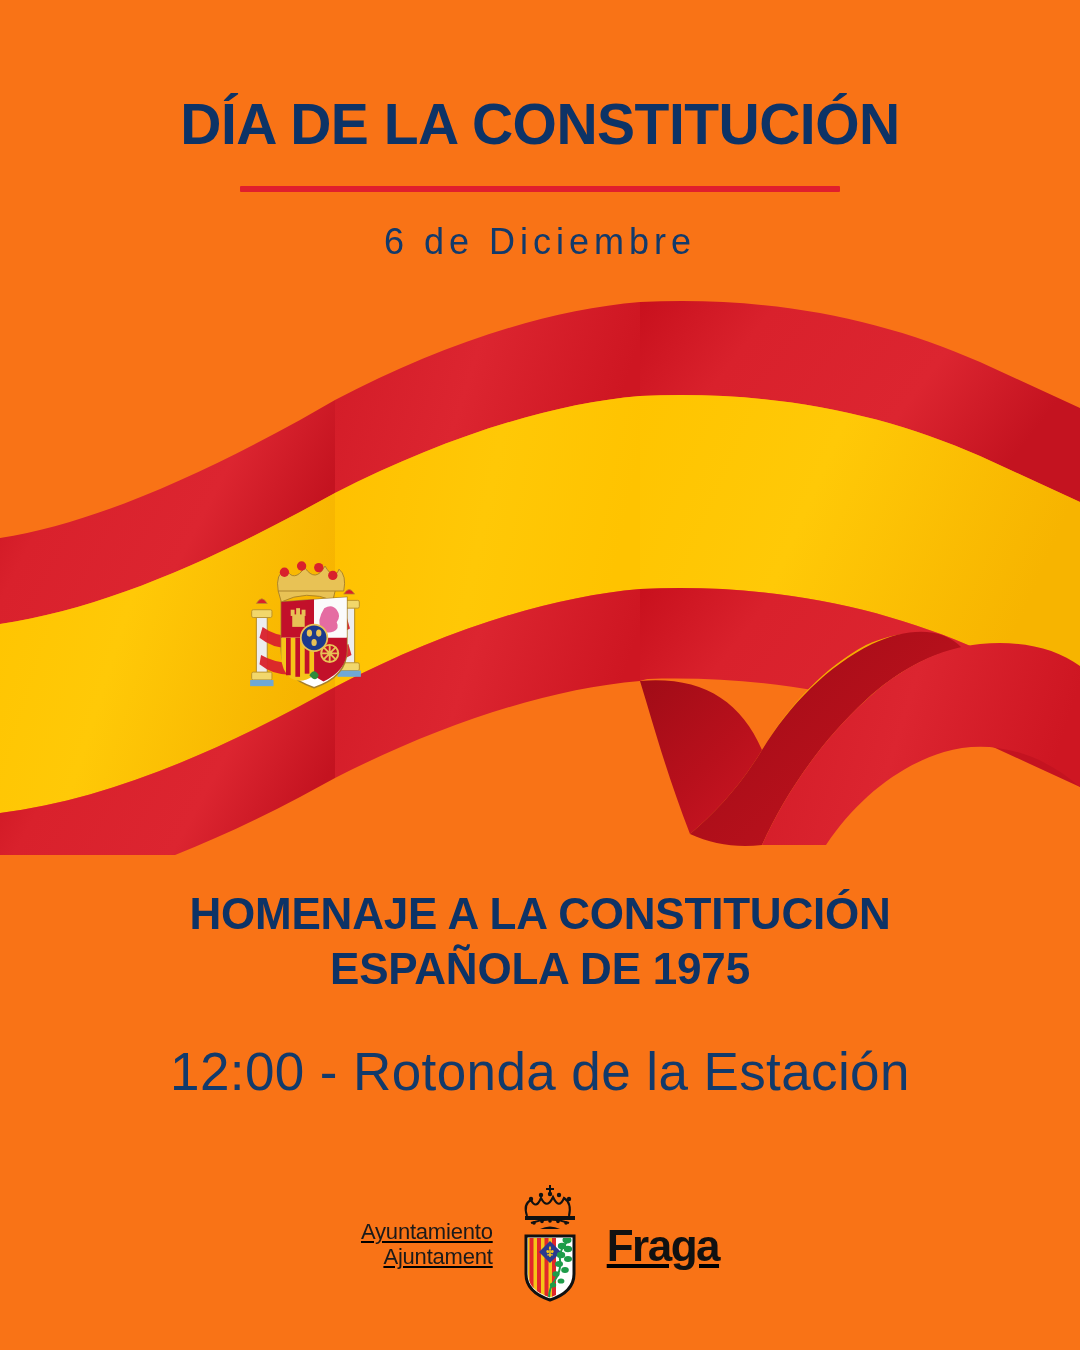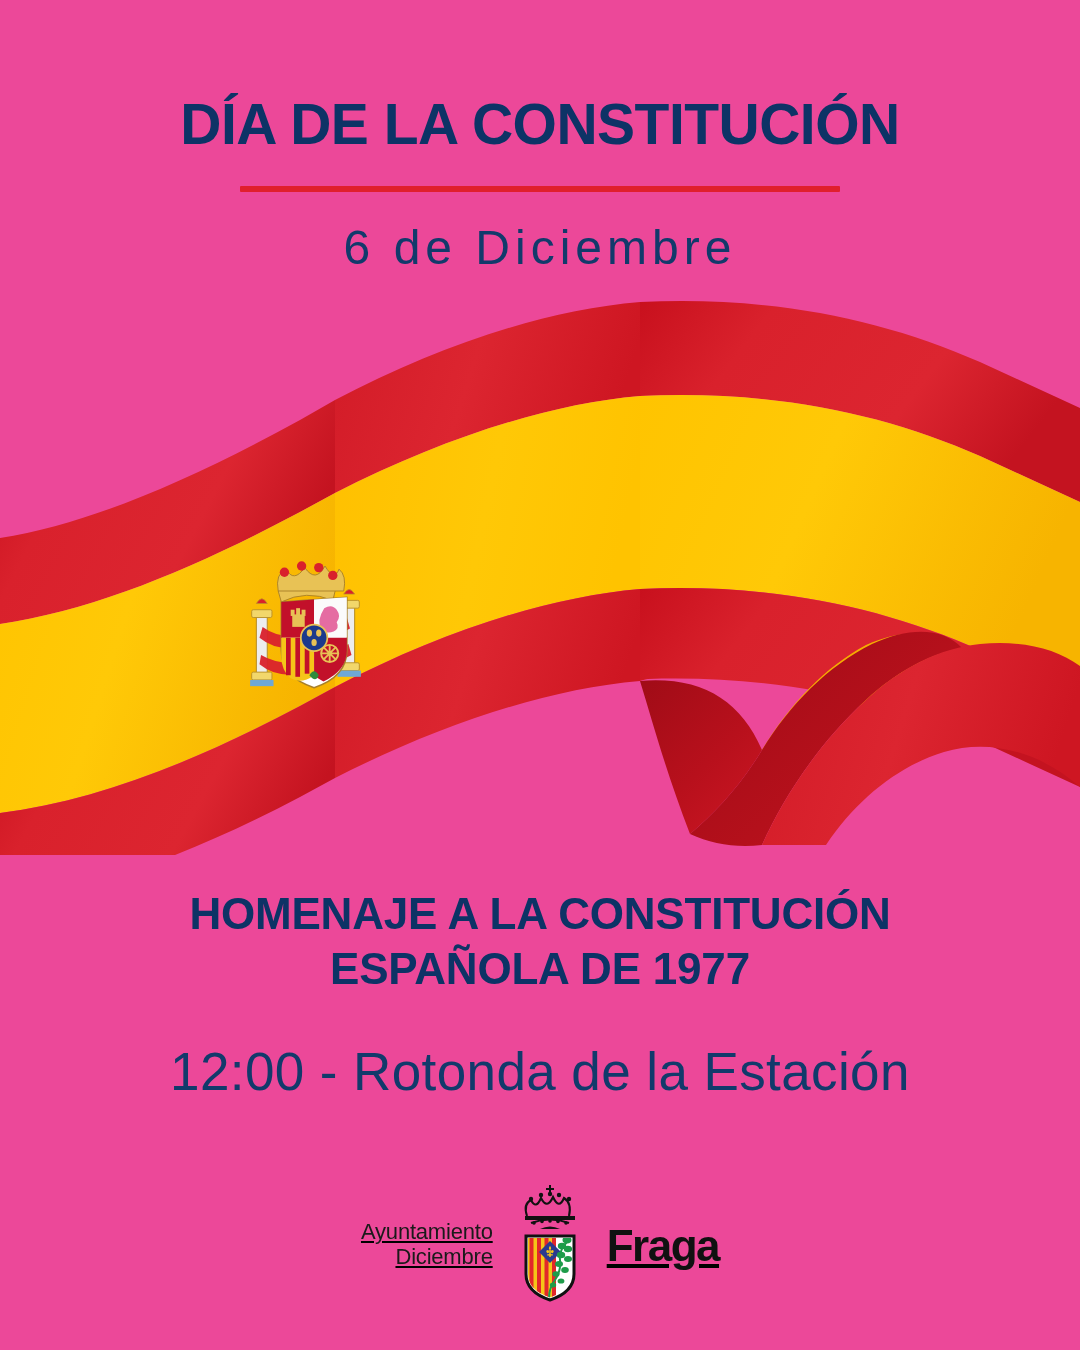--- a/index.html
+++ b/index.html
@@ -8,21 +8,21 @@
     padding: 0;
     background: #ffffff;
   }
   body {
     font-family: "Liberation Sans", sans-serif;
   }
   #poster {
     position: relative;
     width: 1080px;
     height: 1350px;
-    background: #ec4899;
+    background: #f97316;
     overflow: hidden;
   }
 
   
   .header-block {
     position: absolute;
     top: 96px;
     left: 0;
     width: 1080px;
     text-align: center;
@@ -40,21 +40,21 @@
   .rule {
     width: 600px;
     height: 6px;
     background: #e01f2d;
     margin: 33px auto 0 auto;
     border-radius: 1px;
   }
   .subtitle-date {
     font-family: "Liberation Sans", sans-serif;
     font-weight: 300;
-    font-size: 48px;
+    font-size: 36px;
     line-height: 1.0;
     letter-spacing: 5px;
     color: #123a6b;
     margin: 32px 0 0 0;
     white-space: nowrap;
   }
 
   
   .flag-wrap {
     position: absolute;
@@ -279,30 +279,30 @@
             <ellipse cx="86" cy="116" rx="3.4" ry="4.6"></ellipse>
           </g>
         </g>
       </g>
     </svg>
   </div>
 
   <div class="bottom-block">
     <h2 class="headline">
       <span class="ln">HOMENAJE A LA CONSTITUCIÓN</span>
-      <span class="ln">ESPAÑOLA DE 1977</span>
+      <span class="ln">ESPAÑOLA DE 1975</span>
     </h2>
     <p class="when-where">12:00 - Rotonda de la Estación</p>
   </div>
 
   <div class="logo">
 
     <div class="logo-words-left">
       <span>Ayuntamiento</span>
-      <span>Diciembre</span>
+      <span>Ajuntament</span>
     </div>
 
     <svg class="logo-crest" viewBox="0 0 86 120" xmlns="http://www.w3.org/2000/svg" aria-hidden="true">
 
       <g fill="none" stroke="#111111" stroke-width="2.1">
         <path d="M20 34 q-4 -12 4 -16 q5 10 10 -2 q6 12 12 -1 q6 13 11 1 q8 5 5 18"></path>
         <path d="M18 34 h50 v4 h-50 z" fill="#111111" stroke="none"></path>
         <path d="M24 41 q19 -7 38 0"></path>
         <path d="M33 47 q10 -5 20 0" fill="#111111" stroke="none"></path>
       </g>

